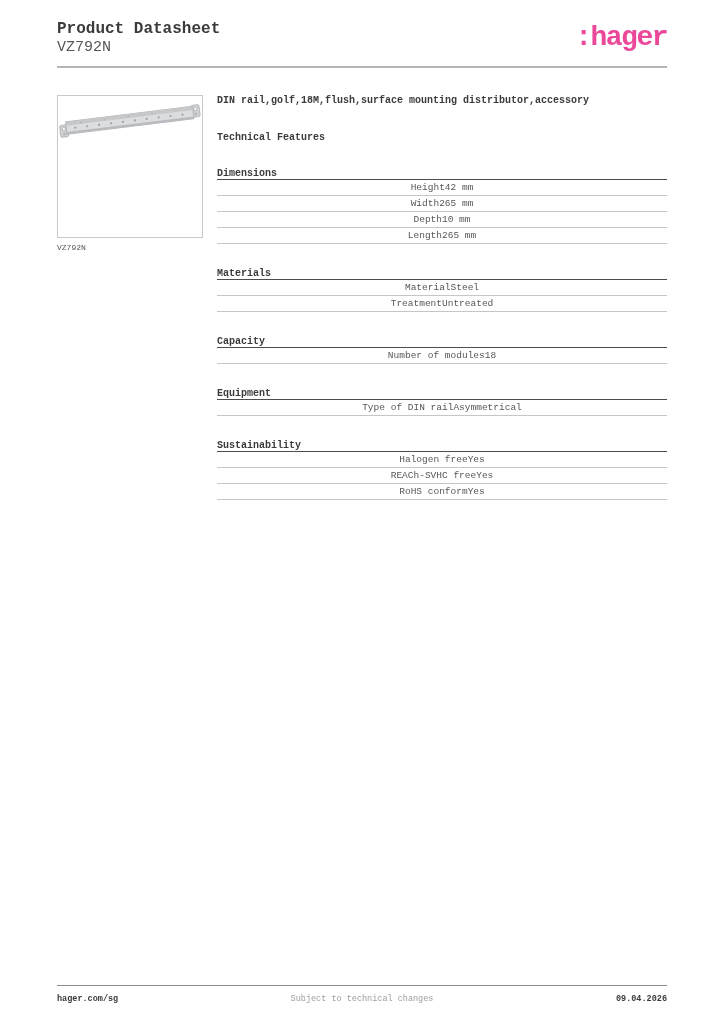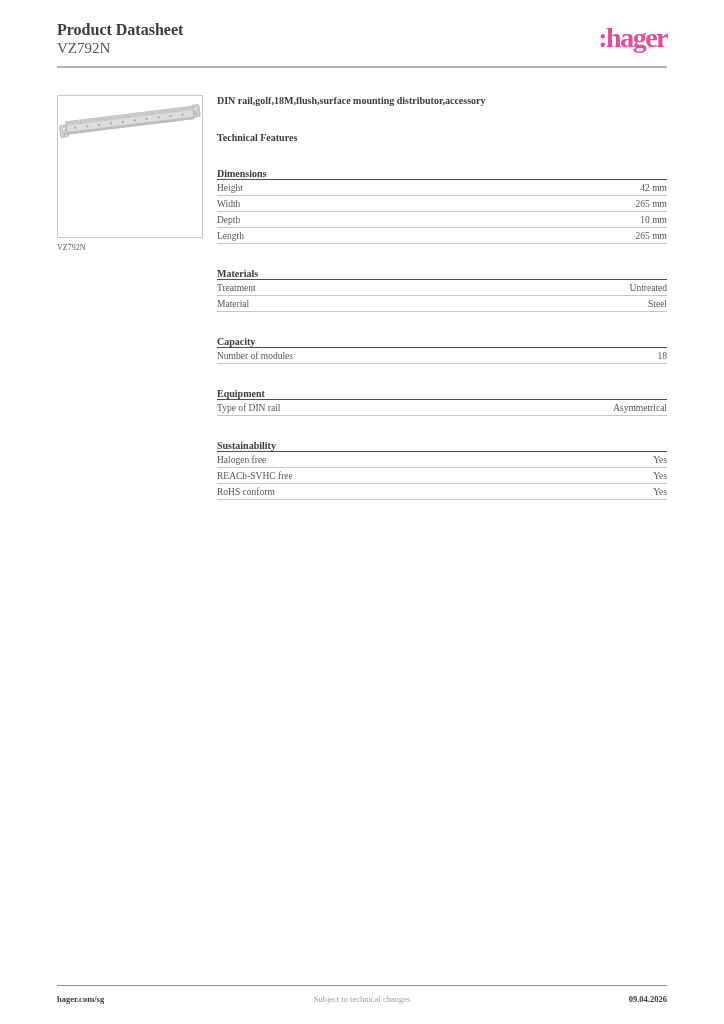--- a/index.html
+++ b/index.html
@@ -1,19 +1,19 @@
 <!DOCTYPE html>
 <html><head>
 <meta charset="utf-8">
 <style>
   * { margin:0; padding:0; box-sizing:border-box; }
   html,body { background:#e8e8e8; }
   .page {
     position:relative; width:724px; height:1024px; background:#ffffff;
-    font-family:Liberation Serif, serif; overflow:hidden; margin:0 auto;
+    font-family:Liberation Mono, monospace; overflow:hidden; margin:0 auto;
   }
 
   
   .header { position:absolute; left:57px; top:20px; width:610px;
             display:flex; justify-content:space-between; align-items:flex-start; }
   .header-title { font-size:16px; font-weight:bold; color:#3b3b3a; line-height:19px; }
   .header-subtitle { font-size:15px; color:#575756; line-height:18px; }
   .logo { font-size:28px; font-weight:bold; color:#1496d6; letter-spacing:-1.5px;
           line-height:28px; margin-top:4px; }
   .header-rule { position:absolute; left:57px; top:66px; width:610px; height:2px;
@@ -25,21 +25,21 @@
   .image-caption { margin-top:5px; font-size:8px; color:#575756; }
 
   
   .content-col { position:absolute; left:217px; top:95px; width:450px; }
   .description { font-size:10px; font-weight:bold; color:#3b3b3a; line-height:12px; }
   .tech-heading { margin-top:25px; font-size:10px; font-weight:bold; color:#3b3b3a; line-height:12px; }
   .sections { margin-top:14px; }
   .spec-section { margin-bottom:13px; }
   .section-title { font-size:10px; font-weight:bold; color:#3b3b3a; line-height:11px;
                    padding-bottom:0; border-bottom:1.5px solid #4d4d4c;margin-top:24px; }
-  .spec-row { display:flex; justify-content:space-between; align-items:baseline;
+  .spec-row { display:flex; justify-content:center; align-items:baseline;
               padding:2.5px 0 2px 0; border-bottom:1px solid #c6c6c6;
               font-size:9.5px; color:#575756; line-height:10.5px; }
   .spec-label { text-align:left; }
   .spec-value { text-align:right; white-space:nowrap; }
 
   
   .footer { position:absolute; left:57px; top:985px; width:610px;
             border-top:1px solid #8e8e8e; padding-top:8px; display:flex;
             font-size:8.5px; align-items:baseline; }
   .footer-left { flex:1; text-align:left; font-weight:bold; color:#3b3b3a; text-decoration:none; }
@@ -128,27 +128,27 @@
     <span class="spec-label">Length</span>
     <span class="spec-value">265 mm</span>
   </div>
 </div>
   </div>
 
   <div class="spec-section">
     <div class="section-title">Materials</div>
     <div class="rows">
   <div class="spec-row">
-    <span class="spec-label">Treatment</span>
-    <span class="spec-value">Untreated</span>
+    <span class="spec-label">Material</span>
+    <span class="spec-value">Steel</span>
   </div>
 
   <div class="spec-row">
-    <span class="spec-label">Material</span>
-    <span class="spec-value">Steel</span>
+    <span class="spec-label">Treatment</span>
+    <span class="spec-value">Untreated</span>
   </div>
 </div>
   </div>
 
   <div class="spec-section">
     <div class="section-title">Capacity</div>
     <div class="rows">
   <div class="spec-row">
     <span class="spec-label">Number of modules</span>
     <span class="spec-value">18</span>

